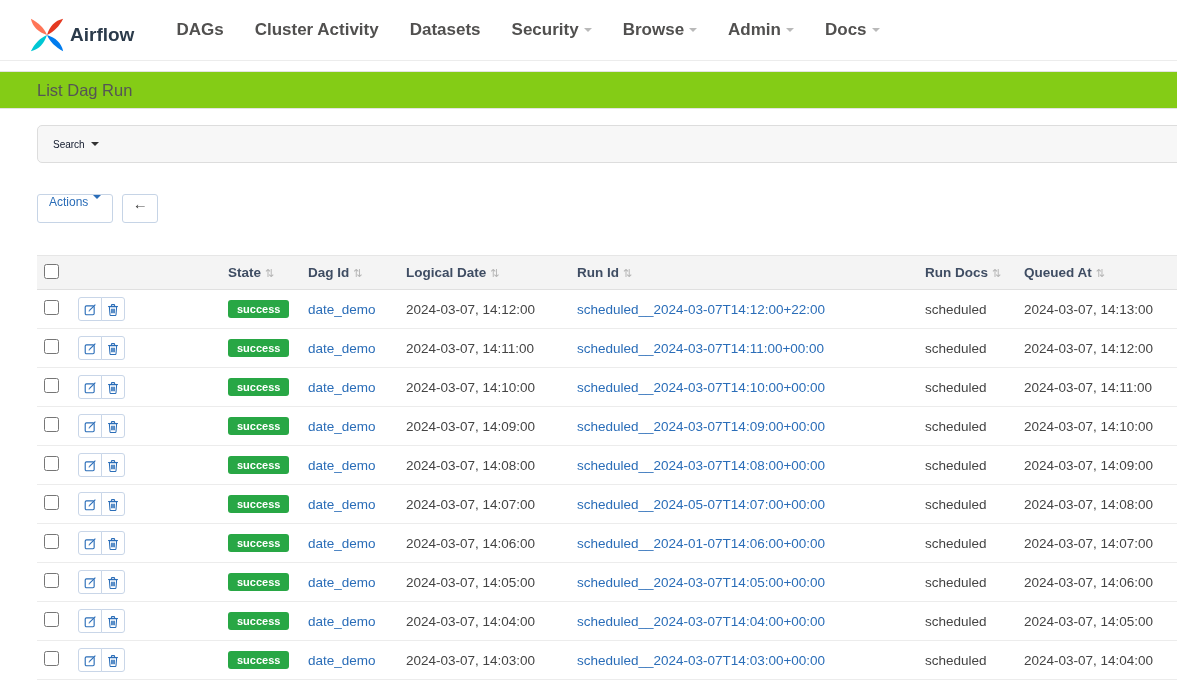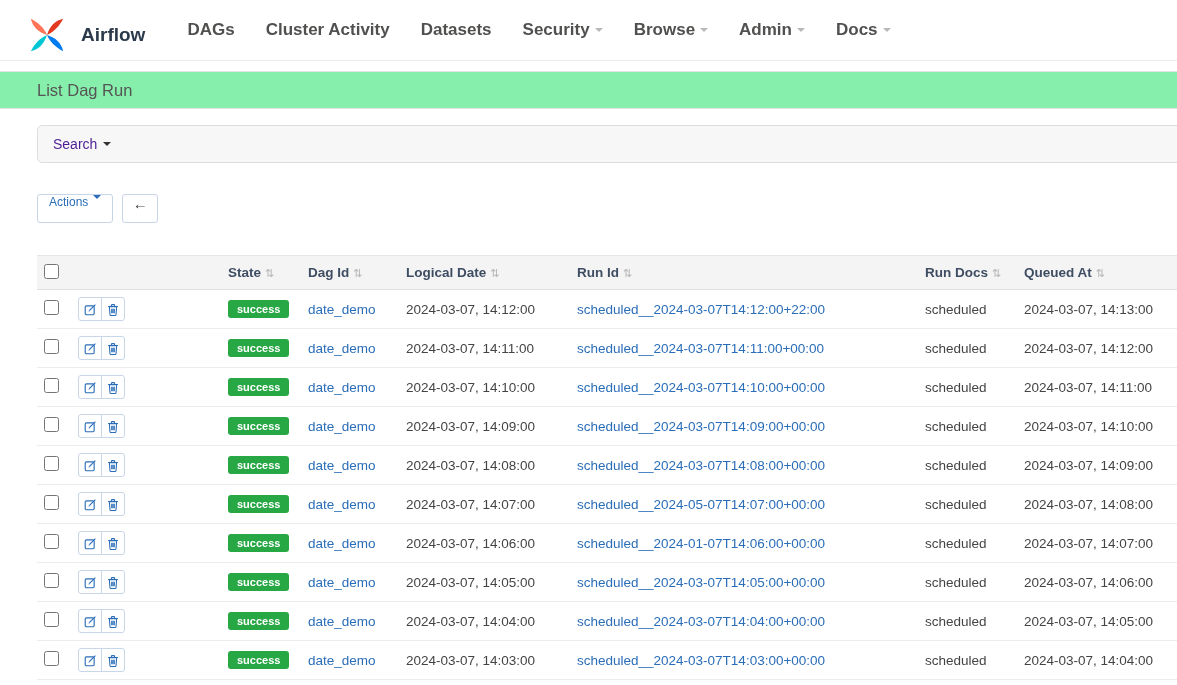--- a/index.html
+++ b/index.html
@@ -2,41 +2,41 @@
 <html><head>
 <meta charset="utf-8">
 <style>
   * { margin:0; padding:0; box-sizing:border-box; }
   html,body { width:1177px; height:685px; overflow:hidden; background:#fff;
     font-family:"Liberation Sans", sans-serif; }
 
   
   .navbar { height:61px; display:flex; align-items:center; padding:0 28px;
     border-bottom:1px solid #ececec; background:#fff; }
-  .brand { display:flex; align-items:center; gap:15px; text-decoration:none;margin-top:9px; }
+  .brand { display:flex; align-items:center; gap:4px; text-decoration:none;margin-top:9px; }
   .brand-text { font-size:19px; font-weight:600; color:#2b3a4a; }
   .nav-items { display:flex; align-items:center; margin-left:42px; }
   .nav-item { font-size:17px; font-weight:700; color:#51504f; text-decoration:none;
     margin-right:31px; display:flex; align-items:center; }
   .caret { display:inline-block; width:0; height:0; border-left:4px solid transparent;
     border-right:4px solid transparent; border-top:4px solid #b9b9b9; margin-left:5px; }
 
   
-  .page-header { margin-top:10px; height:38px; background:#86efac;
+  .page-header { margin-top:10px; height:38px; background:#84cc16;
     border-top:1px solid #e3e3e3; border-bottom:1px solid #e3e3e3;
     display:flex; align-items:center; padding-left:37px; }
   .page-title { font-size:16.5px; color:#555; }
 
   
   .content { padding-left:37px; width:1262px; }
 
   .search-panel { margin-top:16px; height:38px; background:#f7f7f7;
     border:1px solid #ddd; border-radius:5px; display:flex; align-items:center;
     padding-left:15px; width:1225px; cursor:pointer; }
-  .search-label { font-size:14px; color:#4c1d95; }
+  .search-label { font-size:10px; color:#0f172a; }
   .search-panel .caret { border-top-color:#333; margin-left:6px; }
 
   .toolbar { margin-top:30px; height:30px; display:flex; align-items:center; }
   .btn { background:#fff; border:1px solid #c6d4e6; border-radius:3px;
     font-family:"Liberation Sans", sans-serif; cursor:pointer;
     display:inline-flex; align-items:flex-start; justify-content:center; }
   .btn-actions { height:29px; padding:0 11px; font-size:12px; color:#2a6db8; }
   .btn-actions .caret { border-top-color:#2a6db8; margin-left:5px; }
   .btn-back { height:29px; width:36px; margin-left:9px; font-size:15px; color:#444; }
 

